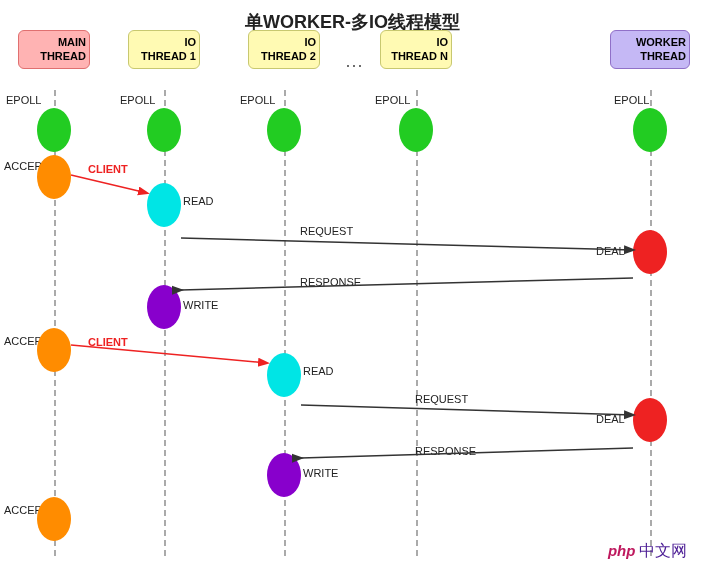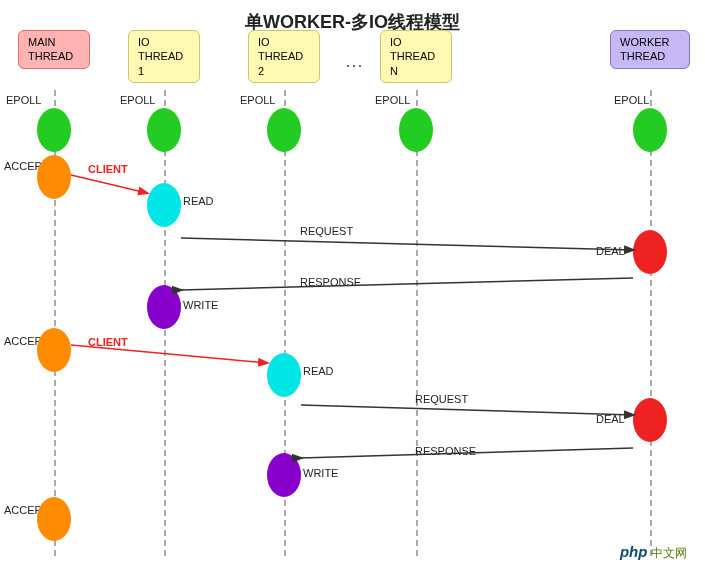--- a/index.html
+++ b/index.html
@@ -21,24 +21,24 @@
       font-size: 18px;
       font-weight: bold;
       padding-top: 10px;
       color: #222;
     }
     
     .thread-box {
       position: absolute;
       border-radius: 6px;
       border: 1.5px solid #aaa;
-      text-align: left;
+      text-align: right;
       font-size: 11px;
-      font-weight: normal;
-      padding: 4px 9px;
+      font-weight: bold;
+      padding: 4px 3px;
       line-height: 1.3;
     }
     .thread-main { background: #ffb3b3; border-color: #e07070; top: 30px; left: 18px; width: 72px; }
     .thread-io1  { background: #fffab3; border-color: #c8c870; top: 30px; left: 128px; width: 72px; }
     .thread-io2  { background: #fffab3; border-color: #c8c870; top: 30px; left: 248px; width: 72px; }
     .thread-dots { position: absolute; top: 55px; left: 345px; font-size: 18px; color: #555; }
     .thread-ion  { background: #fffab3; border-color: #c8c870; top: 30px; left: 380px; width: 72px; }
     .thread-worker { background: #c5b8f5; border-color: #9070c8; top: 30px; left: 610px; width: 80px; }
 
     
@@ -185,17 +185,17 @@
     <line x1="633" y1="278" x2="181" y2="290" stroke="#333" stroke-width="1.5" marker-end="url(#arrowBlackLeft)"></line>
 
     <line x1="71" y1="345" x2="267" y2="363" stroke="#ee2222" stroke-width="1.5" marker-end="url(#arrowRed)"></line>
 
     <line x1="301" y1="405" x2="633" y2="415" stroke="#333" stroke-width="1.5" marker-end="url(#arrowBlack)"></line>
 
     <line x1="633" y1="448" x2="301" y2="458" stroke="#333" stroke-width="1.5" marker-end="url(#arrowBlackLeft)"></line>
   </svg>
 
   <div class="watermark">
-    <span style="color:#0c4a6e; font-size:15px; font-weight:bold; font-style:italic;">php</span>
-    <span style="color:#4d7c0f; font-size:12px;"> 中文网</span>
+    <span style="color:#be185d; font-size:15px; font-weight:bold; font-style:italic;">php</span>
+    <span style="color:#4c1d95; font-size:16px;"> 中文网</span>
   </div>
 
 </div>
 
 </body></html>

